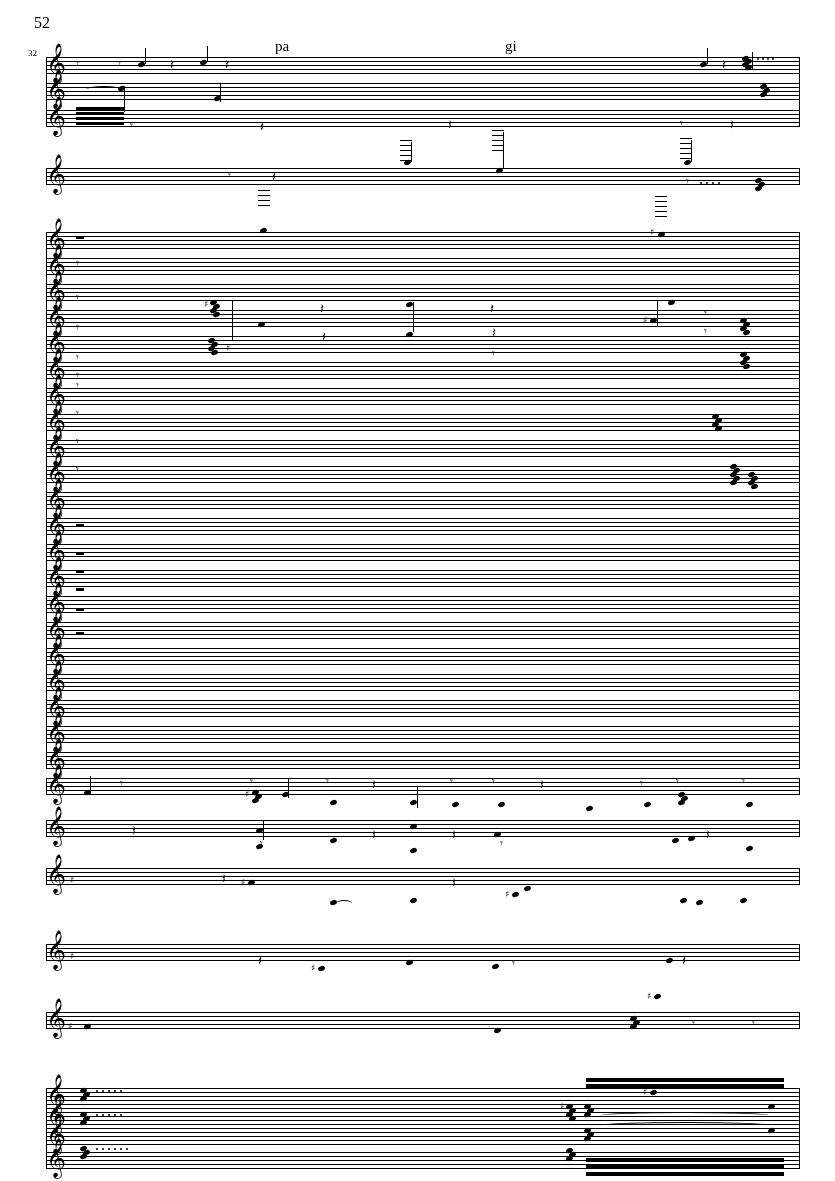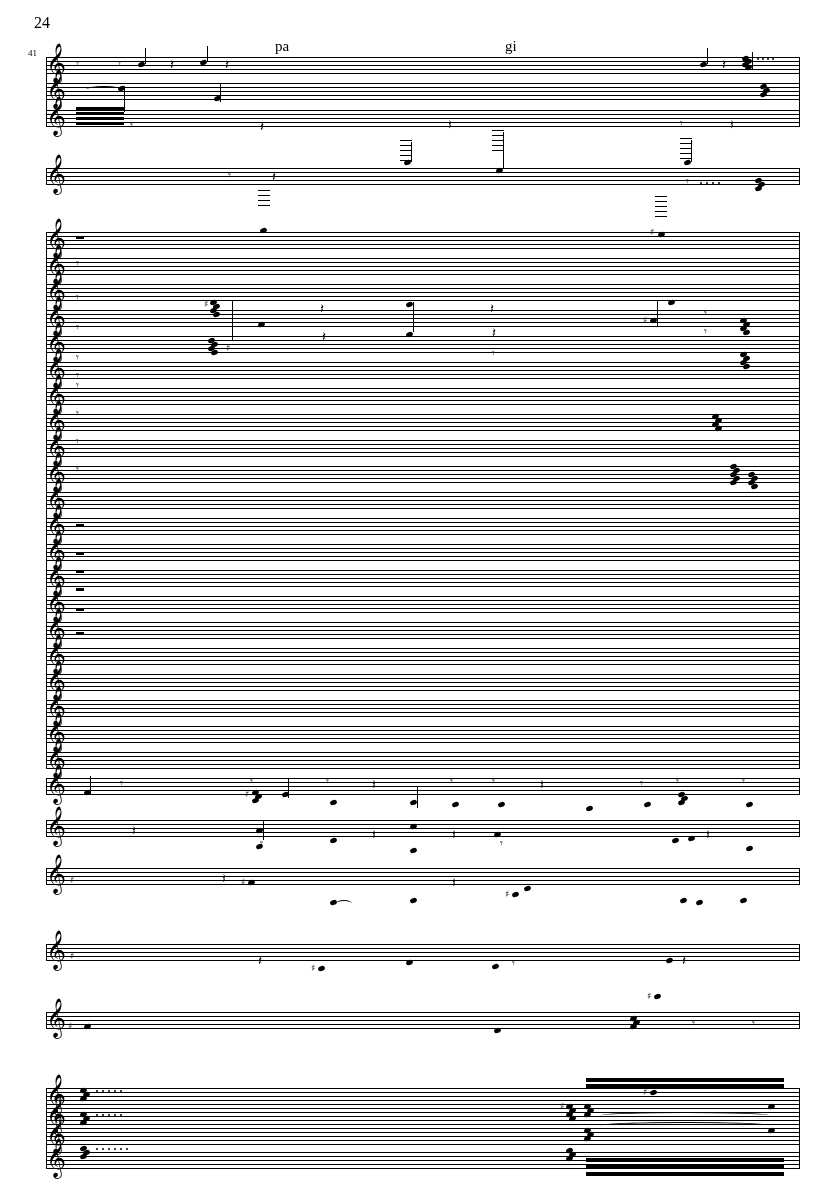--- a/index.html
+++ b/index.html
@@ -28,22 +28,22 @@
   .rest-half{position:absolute;height:3px;background:#000;}
   .dot{position:absolute;width:2px;height:2px;border-radius:50%;background:#000;}
   .tie{position:absolute;border-top:1px solid #000;border-radius:50%;height:6px;}
   .acc{position:absolute;font-family:"DejaVu Sans",sans-serif;font-size:9px;line-height:1;}
 </style>
 </head>
 <body>
 
 <div class="page">
 
-  <div class="page-number">24</div>
-  <div class="measure-number" style="left:28px;top:48px;">41</div>
+  <div class="page-number">52</div>
+  <div class="measure-number" style="left:28px;top:48px;">32</div>
 
   <div class="lyric" id="lyric0" style="left: 275px; top: 38px;">pa</div>
   <div class="lyric" id="lyric1" style="left: 505px; top: 38px;">gi</div>
 
   <div id="score">
       <div class="staff" style="top: 57px; left: 46px; width: 754px; height: 17px;">
         <div class="line" style="top: 0px; width: 100%;"></div>
         <div class="line" style="top: 4px; width: 100%;"></div>
         <div class="line" style="top: 8px; width: 100%;"></div>
         <div class="line" style="top: 12px; width: 100%;"></div>

